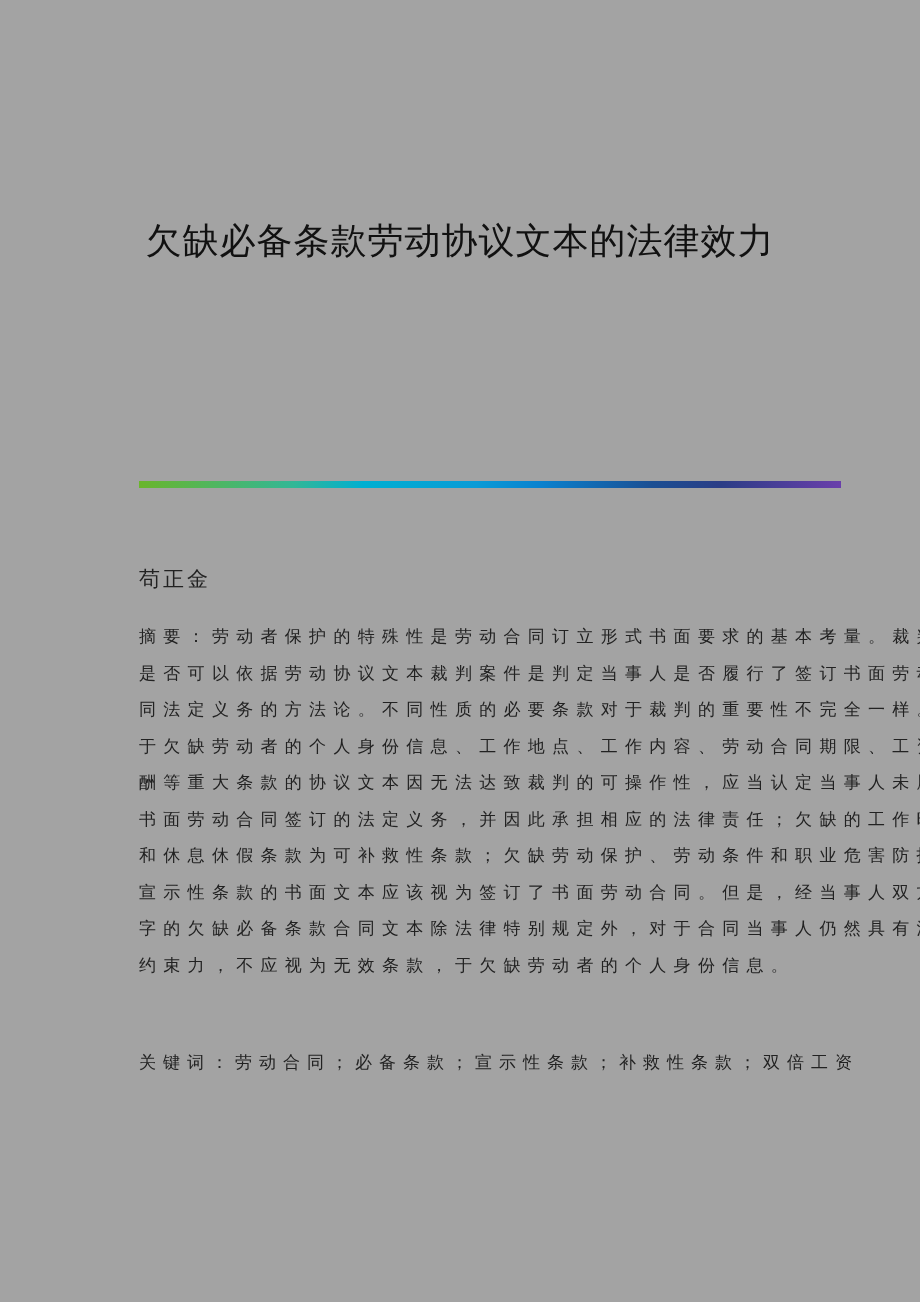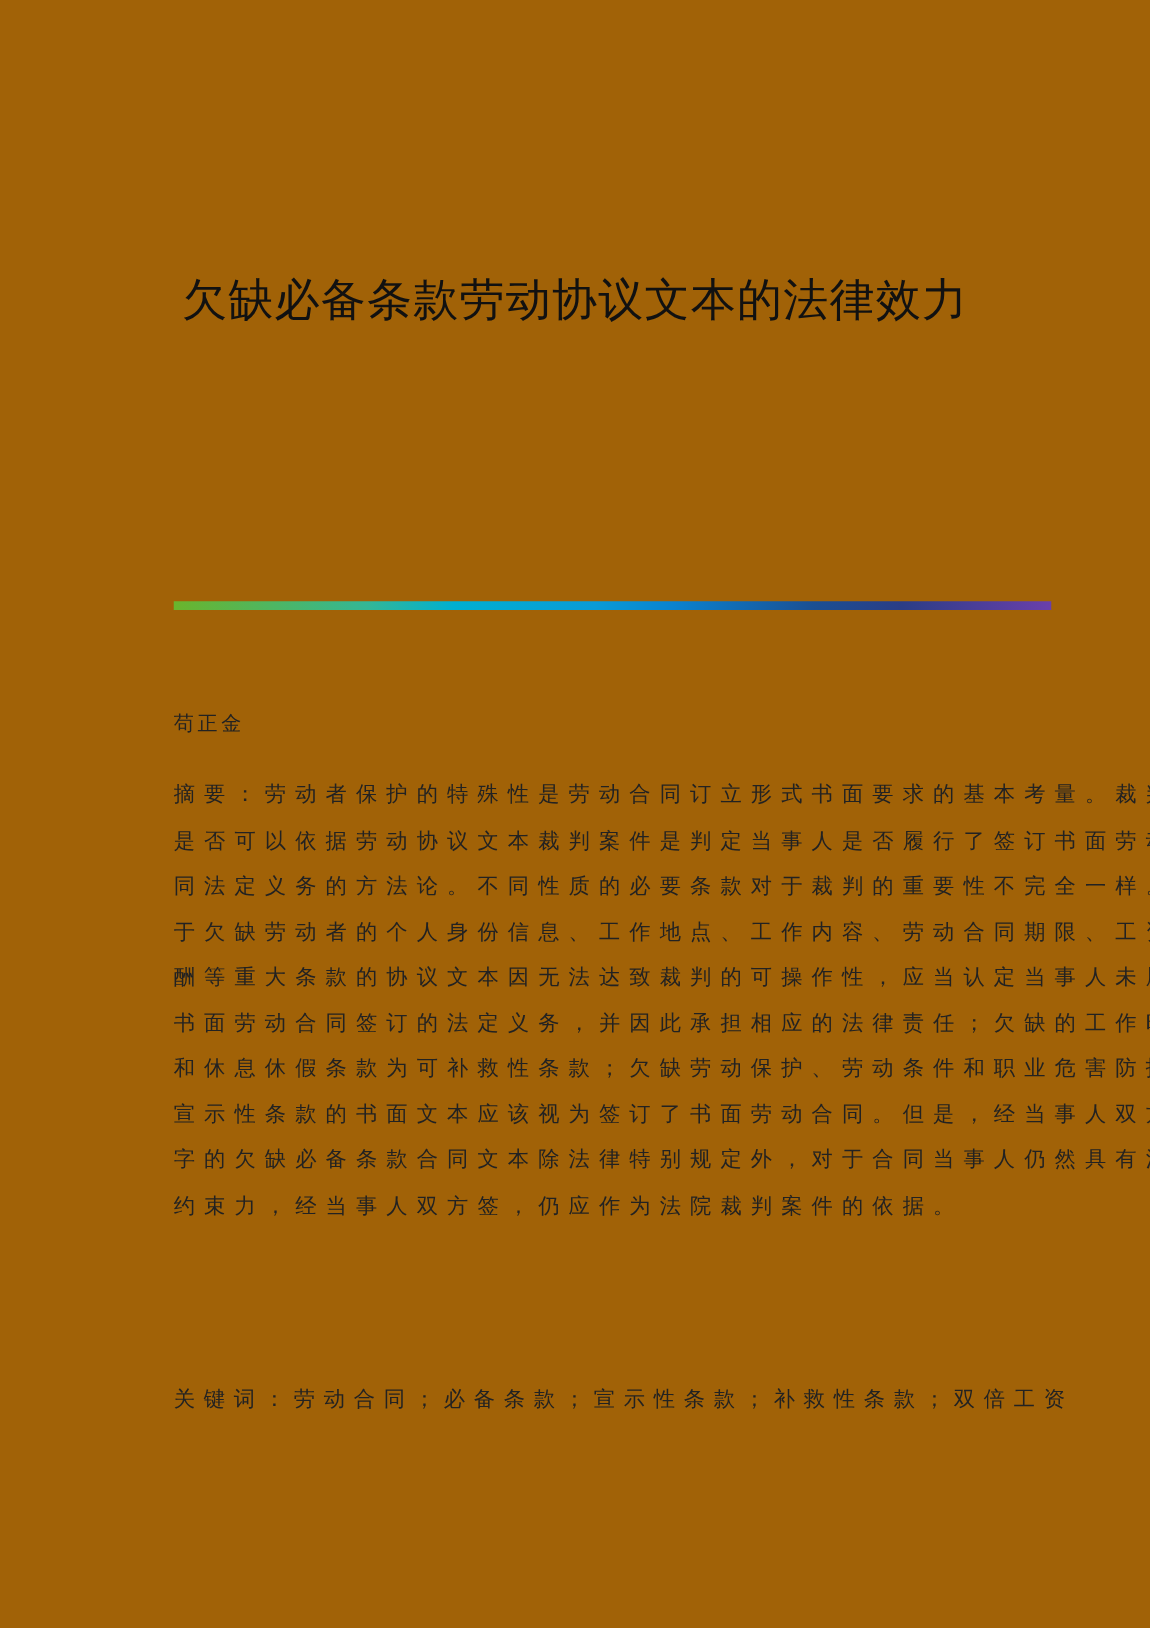--- a/index.html
+++ b/index.html
@@ -13,21 +13,21 @@
       position: relative;
       overflow: hidden;
       font-family: "DejaVu Serif", "Liberation Serif", serif;
       color: #1a1a1a;
     }
     .page {
       position: absolute;
       left: 0; top: 0;
       width: 920px;
       height: 1302px;
-      background: #a16207;
+      background: #a3a3a3;
     }
     .title-block {
       position: absolute;
       left: 140px;
       top: 192px;
       width: 640px;
       text-align: center;
     }
     .title-line {
       font-family: "DejaVu Sans", "Liberation Sans", sans-serif;
@@ -51,21 +51,21 @@
         #0a9bd6 48%,
         #0a82cf 57%,
         #1b4f93 73%,
         #2b3d86 83%,
         #6a3fab 100%);
     }
     .author {
       position: absolute;
       left: 139px;
       top: 566px;
-      font-size: 16px;
+      font-size: 21px;
       line-height: 26px;
       letter-spacing: 3px;
       color: #222222;
       white-space: nowrap;
     }
     .abstract {
       position: absolute;
       left: 139px;
       top: 622px;
       width: 640px;
@@ -74,21 +74,21 @@
       font-size: 17px;
       height: 36.5px;
       line-height: 28px;
       letter-spacing: 7.3px;
       color: #222222;
       white-space: nowrap;
     }
     .keywords {
       position: absolute;
       left: 139px;
-      top: 1106px;
+      top: 1048px;
       font-size: 17px;
       line-height: 28px;
       letter-spacing: 7px;
       color: #222222;
       white-space: nowrap;
     }
   </style>
 </head>
 <body>
 
@@ -105,18 +105,18 @@
   <div class="abstract">
     <div class="abstract-line">摘要：劳动者保护的特殊性是劳动合同订立形式书面要求的基本考量。裁判者</div>
     <div class="abstract-line">是否可以依据劳动协议文本裁判案件是判定当事人是否履行了签订书面劳动合</div>
     <div class="abstract-line">同法定义务的方法论。不同性质的必要条款对于裁判的重要性不完全一样。对</div>
     <div class="abstract-line">于欠缺劳动者的个人身份信息、工作地点、工作内容、劳动合同期限、工资报</div>
     <div class="abstract-line">酬等重大条款的协议文本因无法达致裁判的可操作性，应当认定当事人未履行</div>
     <div class="abstract-line">书面劳动合同签订的法定义务，并因此承担相应的法律责任；欠缺的工作时间</div>
     <div class="abstract-line">和休息休假条款为可补救性条款；欠缺劳动保护、劳动条件和职业危害防护等</div>
     <div class="abstract-line">宣示性条款的书面文本应该视为签订了书面劳动合同。但是，经当事人双方签</div>
     <div class="abstract-line">字的欠缺必备条款合同文本除法律特别规定外，对于合同当事人仍然具有法律</div>
-    <div class="abstract-line">约束力，经当事人双方签，仍应作为法院裁判案件的依据。</div>
+    <div class="abstract-line">约束力，不应视为无效条款，于欠缺劳动者的个人身份信息。</div>
   </div>
 
   <div class="keywords">关键词：劳动合同；必备条款；宣示性条款；补救性条款；双倍工资</div>
 
 </div>
 
 </body></html>

